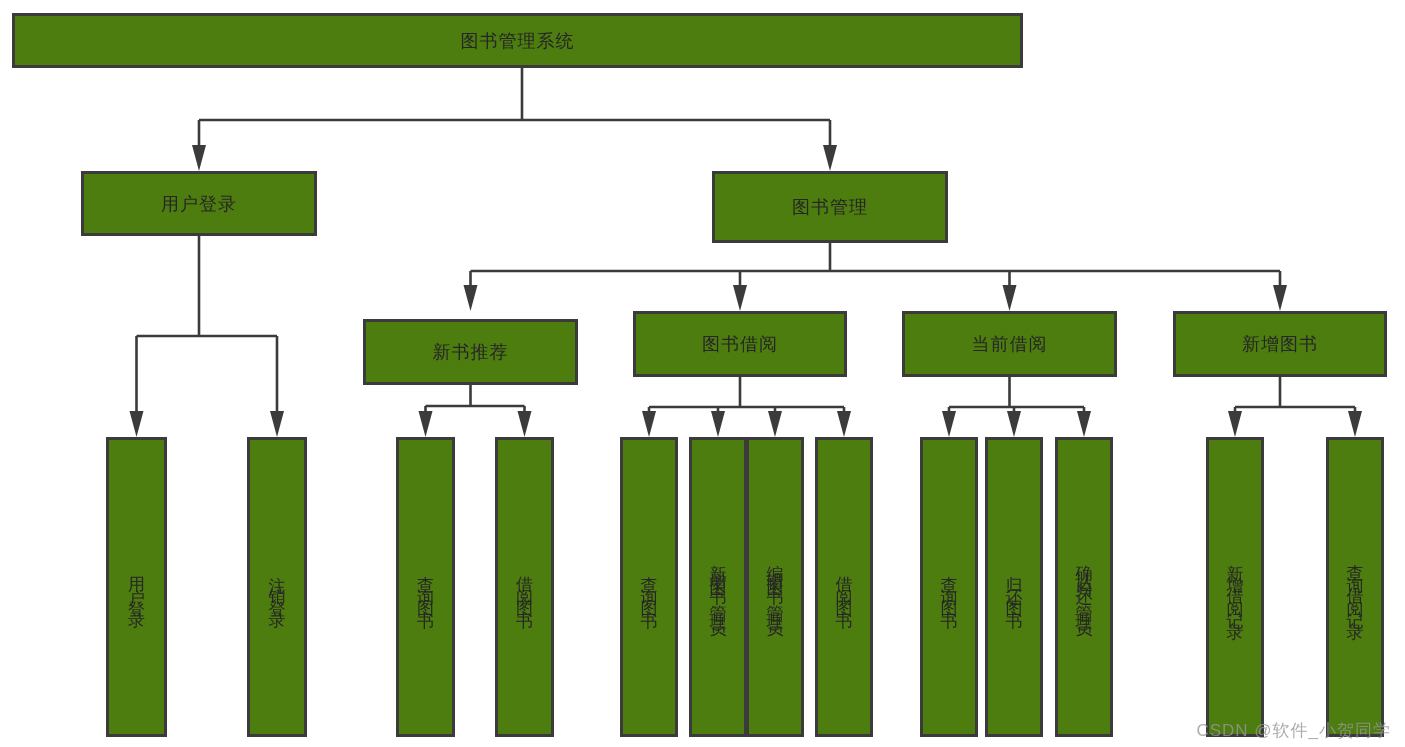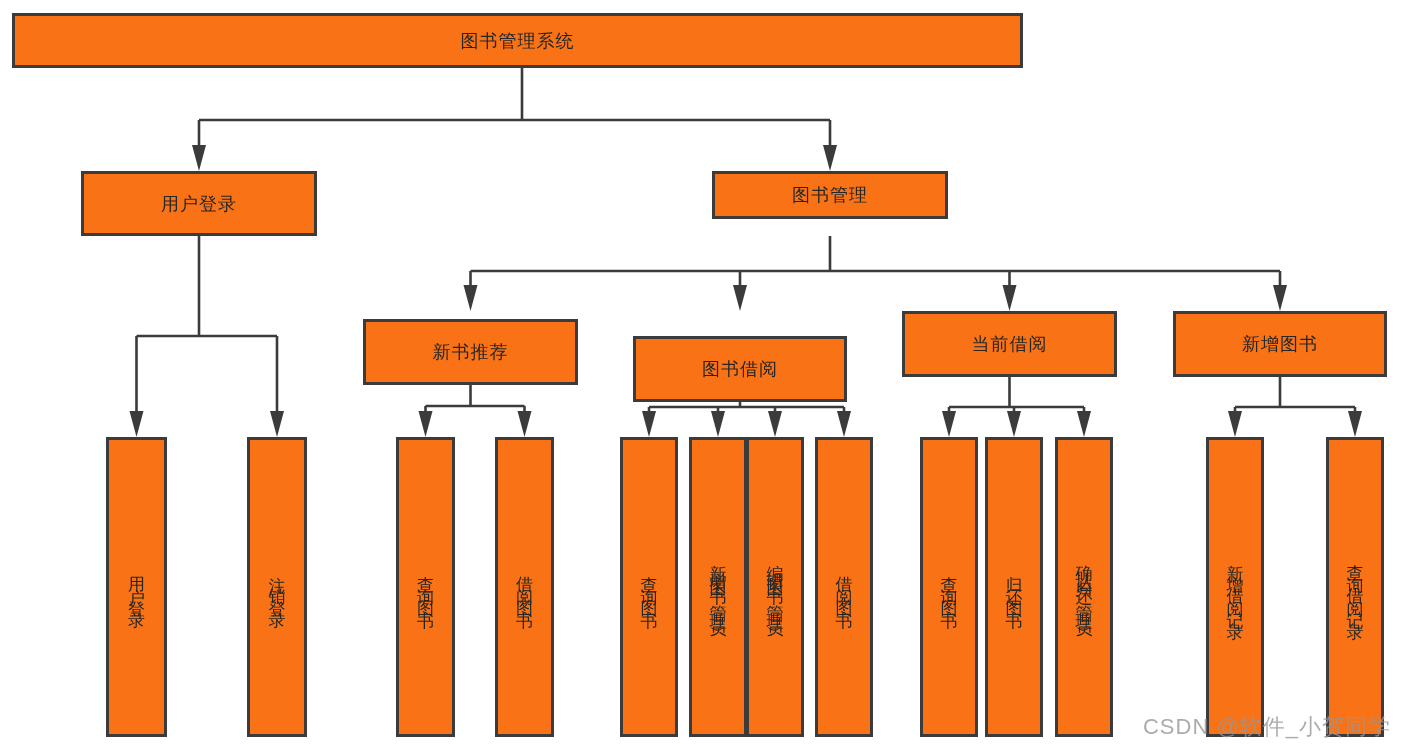--- a/index.html
+++ b/index.html
@@ -30,21 +30,21 @@
     stroke-width: 2.6;
   }
   .connector-layer polygon {
     fill: #3b3b3b;
     stroke: none;
   }
   .node {
     position: absolute;
     box-sizing: border-box;
     border: 3px solid #3b3b3b;
-    background: #f97316;
+    background: #4d7c0f;
     display: flex;
     align-items: center;
     justify-content: center;
     z-index: 2;
   }
   .hbox {
     font-size: 18px;
     letter-spacing: 1px;
     white-space: nowrap;
   }
@@ -56,21 +56,21 @@
     line-height: 1;
     white-space: nowrap;
   }
   .vbox.long .vtext {
     letter-spacing: 8px;
   }
   .watermark {
     position: absolute;
     right: 14px;
     bottom: 5px;
-    font-size: 22px;
+    font-size: 17px;
     color: rgba(150, 150, 150, 0.8);
     letter-spacing: 1px;
     white-space: nowrap;
     z-index: 3;
   }
 </style>
 </head>
 <body>
 
 <div class="canvas">
@@ -118,28 +118,28 @@
     </g>
   </svg>
 
   <div class="node hbox" style="left:12px; top:13px; width:1011px; height:55px;">
     <span>图书管理系统</span>
   </div>
 
   <div class="node hbox" style="left:81px; top:171px; width:236px; height:65px;">
     <span>用户登录</span>
   </div>
-  <div class="node hbox" style="left:712px; top:171px; width:236px; height:48px;">
+  <div class="node hbox" style="left:712px; top:171px; width:236px; height:72px;">
     <span>图书管理</span>
   </div>
 
   <div class="node hbox" style="left:363px; top:311px; width:215px; height:66px;margin-top:8px;">
     <span>新书推荐</span>
   </div>
-  <div class="node hbox" style="left:633px; top:311px; width:214px; height:66px;margin-top:25px;">
+  <div class="node hbox" style="left:633px; top:311px; width:214px; height:66px;">
     <span>图书借阅</span>
   </div>
   <div class="node hbox" style="left:902px; top:311px; width:215px; height:66px;text-align:right;">
     <span>当前借阅</span>
   </div>
   <div class="node hbox" style="left:1173px; top:311px; width:214px; height:66px;">
     <span>新增图书</span>
   </div>
 
   <div class="node vbox" style="left:106px; top:437px; width:61px; height:300px;">

